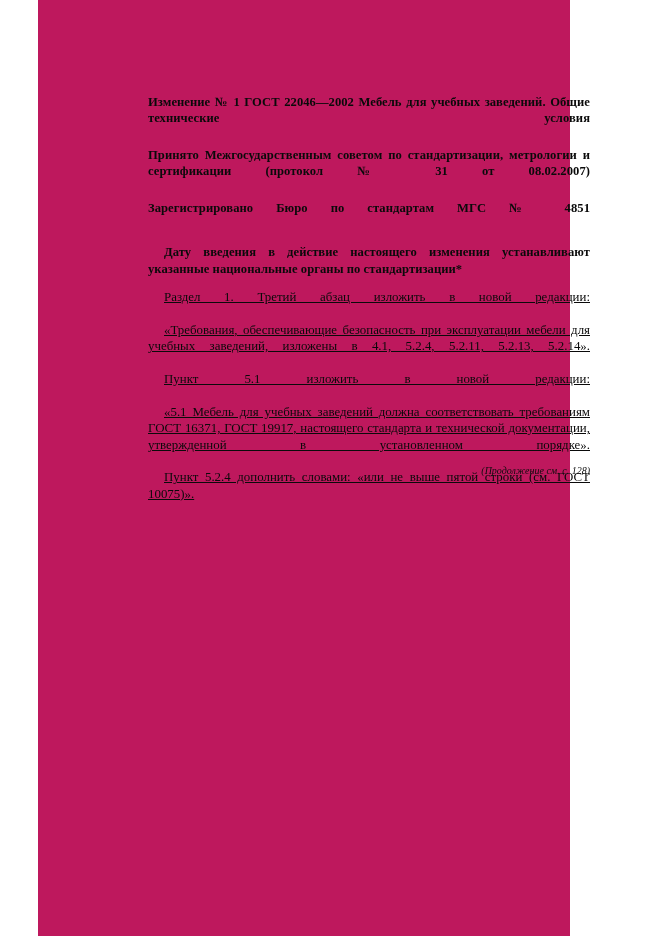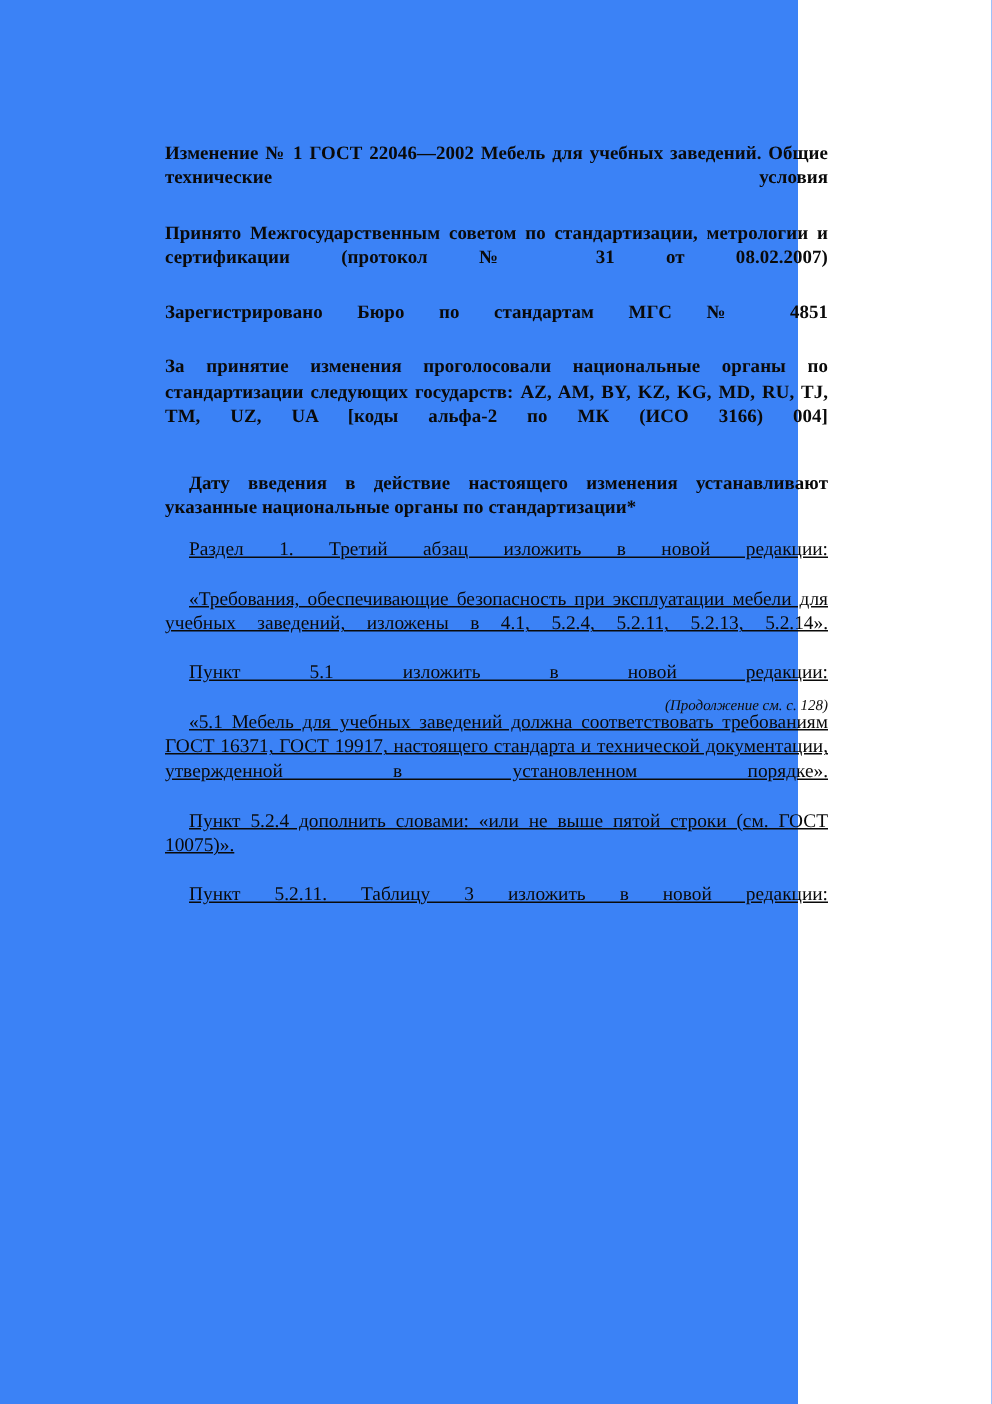--- a/index.html
+++ b/index.html
@@ -12,22 +12,23 @@
     background: #ffffff;
     font-family: "Liberation Serif", "DejaVu Serif", serif;
     color: #0a0a0a;
     overflow: hidden;
   }
 
   .page {
     position: relative;
     width: 532px;
     height: 936px;
-    background: #3b82f6;
+    background: #be185d;
     box-sizing: border-box;
+    margin-left: 38px;
   }
 
   .content {
     position: absolute;
     left: 110px;
     top: 94px;
     width: 442px;
   }
 
   
@@ -126,32 +127,30 @@
 <body>
 
 <div class="page">
 
   <div class="content">
 
     <div class="head-block">
       <p class="head-para">Изменение № 1 ГОСТ 22046—2002 Мебель для учебных заведений. Общие технические условия</p>
       <p class="head-para">Принято Межгосударственным советом по стандартизации, метрологии и сертификации (протокол № 31 от 08.02.2007)</p>
       <p class="head-para">Зарегистрировано Бюро по стандартам МГС № 4851</p>
-      <p class="head-para">За принятие изменения проголосовали национальные органы по стандартизации следующих государств: AZ, AM, BY, KZ, KG, MD, RU, TJ, TM, UZ, UA [коды альфа-2 по МК (ИСО 3166) 004]</p>
       <div class="spacer-head"></div>
       <p class="head-indent">Дату введения в действие настоящего изменения устанавливают указанные национальные органы по стандартизации*</p>
     </div>
 
     <div class="body-block">
       <p class="body-para">Раздел 1. Третий абзац изложить в новой редакции:</p>
       <p class="body-para">«Требования, обеспечивающие безопасность при эксплуатации мебели для учебных заведений, изложены в  4.1, 5.2.4, 5.2.11, 5.2.13, 5.2.14».</p>
       <p class="body-para">Пункт 5.1 изложить в новой редакции:</p>
       <p class="body-para">«5.1 Мебель для учебных заведений должна соответствовать требованиям ГОСТ 16371, ГОСТ 19917, настоящего стандарта и технической документации, утвержденной в установленном порядке».</p>
       <p class="body-para">Пункт 5.2.4 дополнить словами: «или не выше пятой строки (см. ГОСТ 10075)».</p>
-      <p class="body-para">Пункт 5.2.11. Таблицу 3 изложить в новой редакции:</p>
     </div>
 
   </div>
 
 
   <div class="continuation">(Продолжение см. с. 128)</div>
 
 </div>
 
 </body></html>

